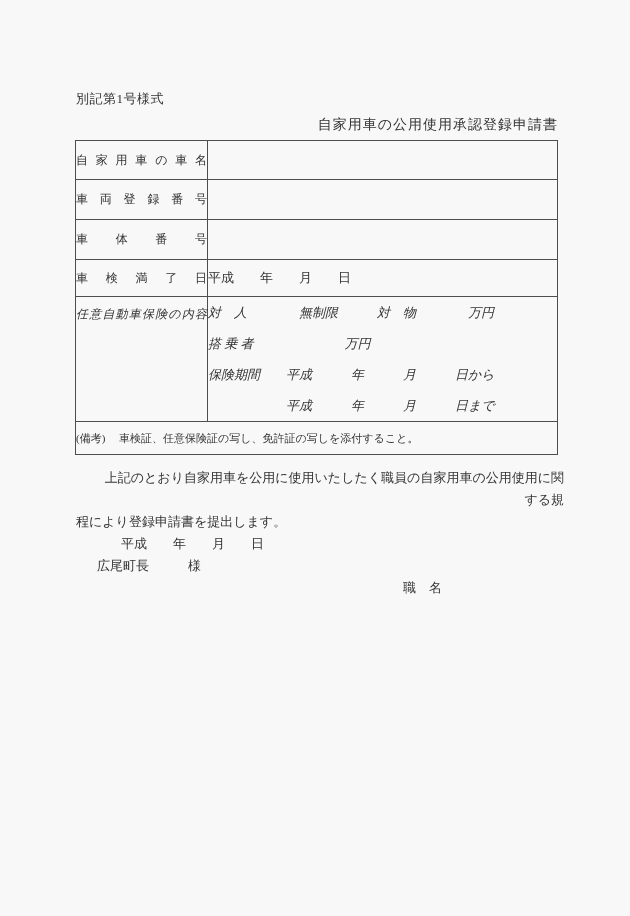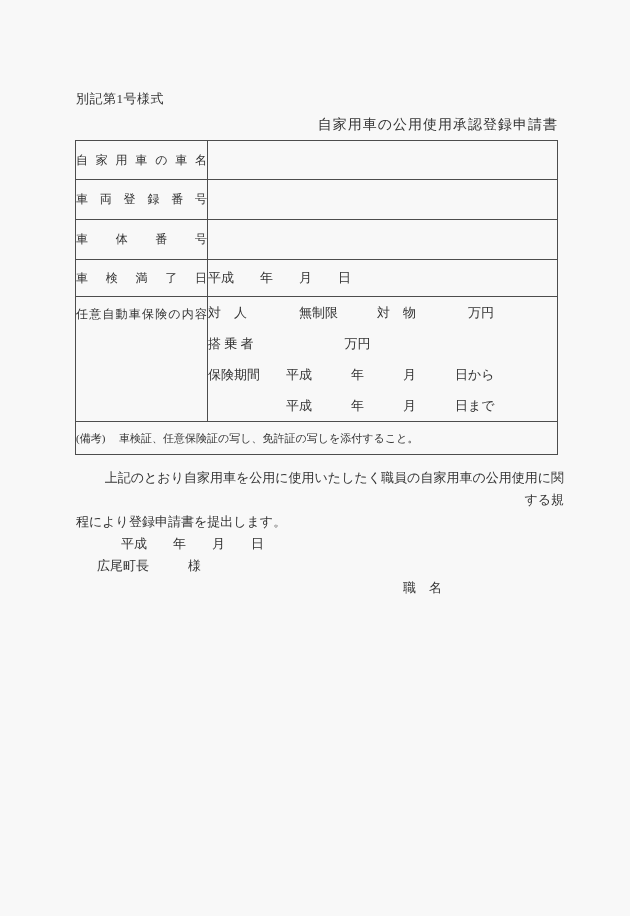--- a/index.html
+++ b/index.html
@@ -114,21 +114,21 @@
         <td class="cell-value"></td>
       </tr>
       <tr style="height:40px;">
         <td class="cell-label">車体番号</td>
         <td class="cell-value"></td>
       </tr>
       <tr style="height:37px;">
         <td class="cell-label">車検満了日</td>
         <td class="cell-value">平成　　年　　月　　日</td>
       </tr>
-      <tr style="height:125px;">
+      <tr style="height:125px;font-style:italic;">
         <td class="cell-label top">任意自動車保険の内容</td>
         <td class="cell-insurance">
           <div class="ins-line">対　人　　　　無制限　　　対　物　　　　万円</div>
           <div class="ins-line">搭 乗 者　　　　　　　万円</div>
           <div class="ins-line">保険期間　　平成　　　年　　　月　　　日から</div>
           <div class="ins-line">　　　　　　平成　　　年　　　月　　　日まで</div>
         </td>
       </tr>
       <tr>
         <td class="cell-remarks" colspan="2">(備考)　 車検証、任意保険証の写し、免許証の写しを添付すること。</td>

